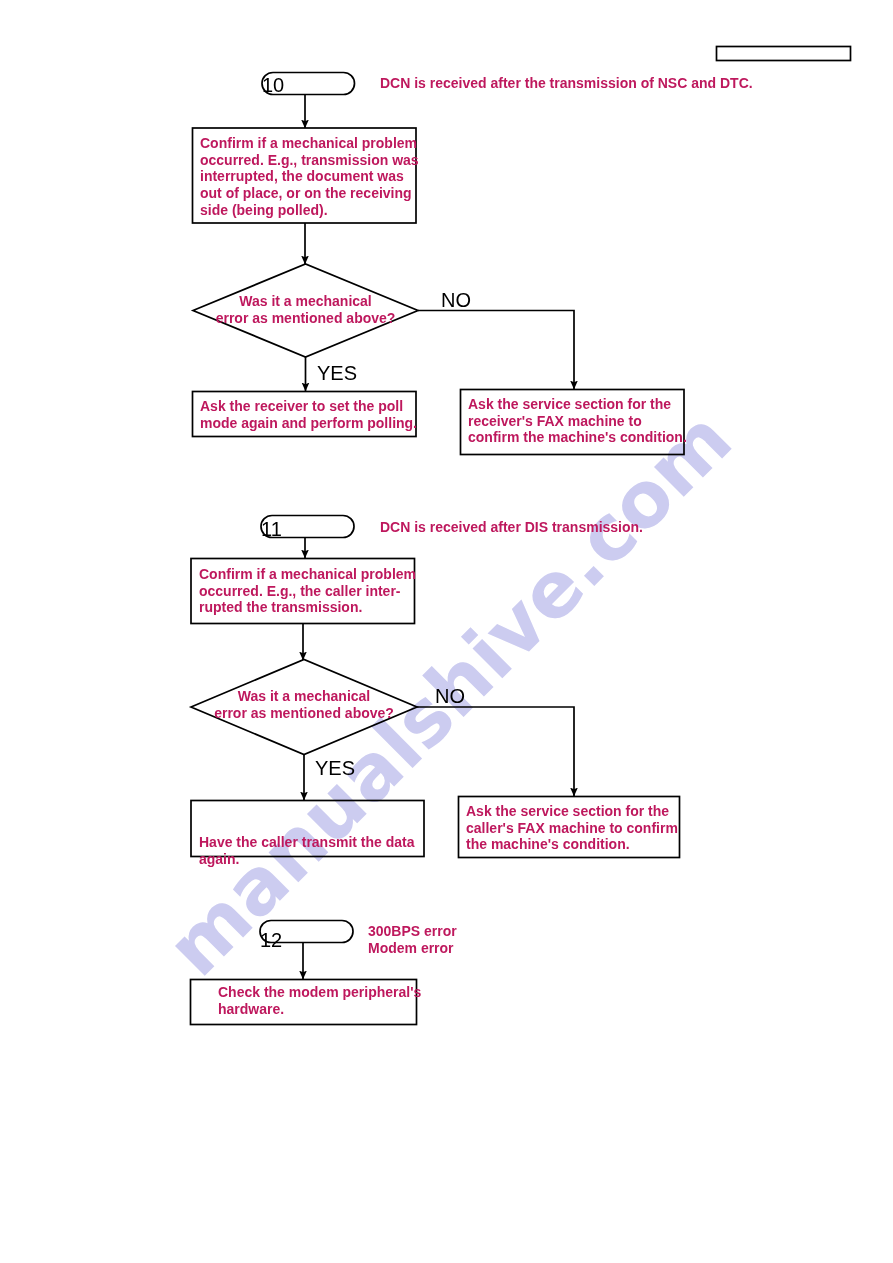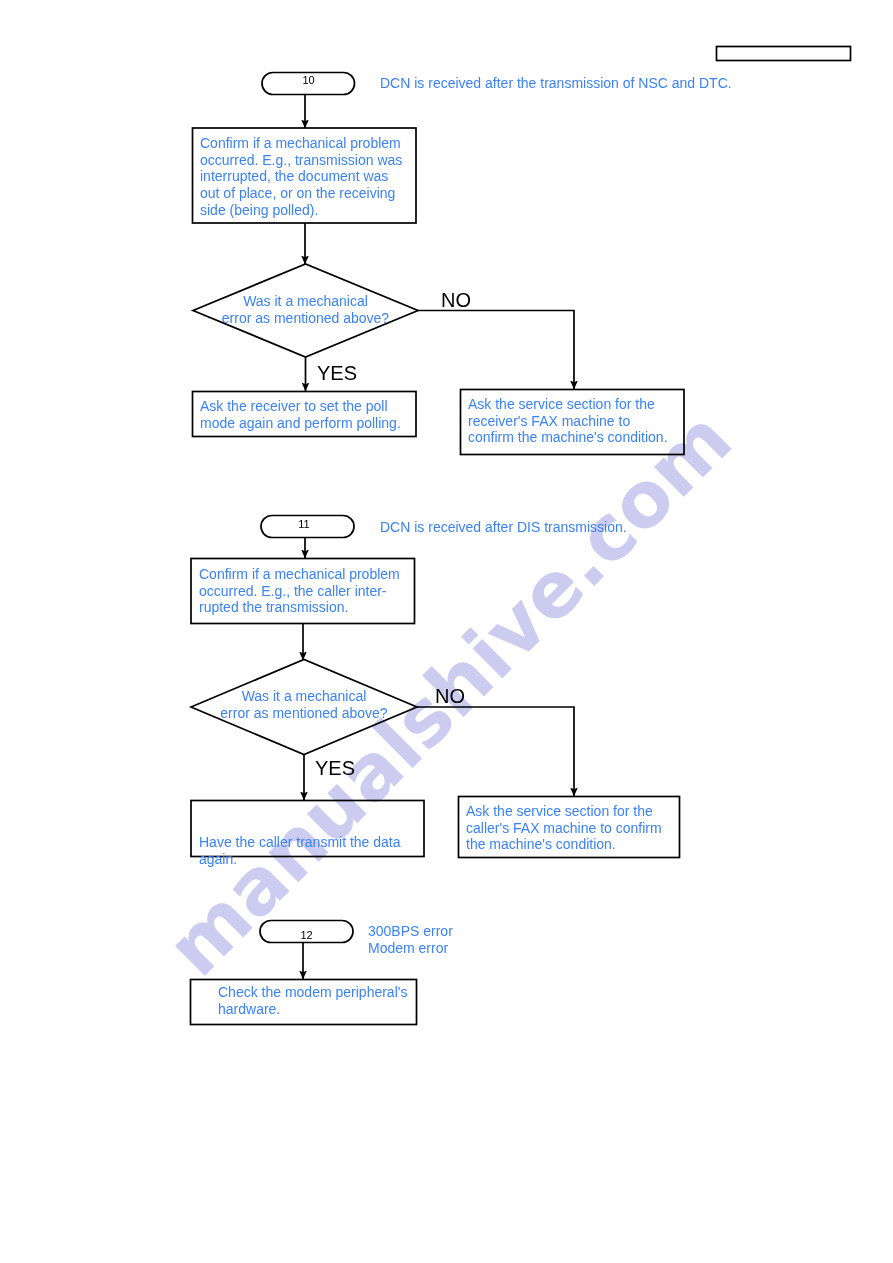--- a/index.html
+++ b/index.html
@@ -1,23 +1,23 @@
 <!DOCTYPE html>
 <html><head>
 <meta charset="utf-8">
 <style>
   html,body{margin:0;padding:0;}
   body{width:893px;height:1263px;background:#ffffff;font-family:"Liberation Sans",sans-serif;overflow:hidden;position:relative;}
   .page{position:absolute;left:0;top:0;width:893px;height:1263px;background:#fff;}
   .wm-layer{position:absolute;left:0;top:0;width:893px;height:1263px;overflow:hidden;pointer-events:none;}
   .wm{position:absolute;font-size:77px;font-family:"DejaVu Sans",sans-serif;font-weight:bold;white-space:nowrap;}
   .flow{position:absolute;left:0;top:0;width:893px;height:1263px;}
-  .txt{position:absolute;font-size:14px;color:#3b82f6;line-height:16.7px;white-space:pre;}
+  .txt{position:absolute;font-size:14px;color:#be185d;line-height:16.7px;white-space:pre;font-weight:bold;}
   .lbl{position:absolute;font-size:20px;color:#000;white-space:pre;}
-  .idnum{position:absolute;font-size:11px;color:#000;text-align:center;}
+  .idnum{position:absolute;font-size:20px;color:#000;}
 </style>
 </head>
 <body>
 
 <div class="page">
 
   <div class="wm-layer">
     <div class="wm" style="left:150px;top:930px;transform:rotate(-45deg);transform-origin:0 0;color:#ccccf0;">manualshive.com</div>
   </div>
 

